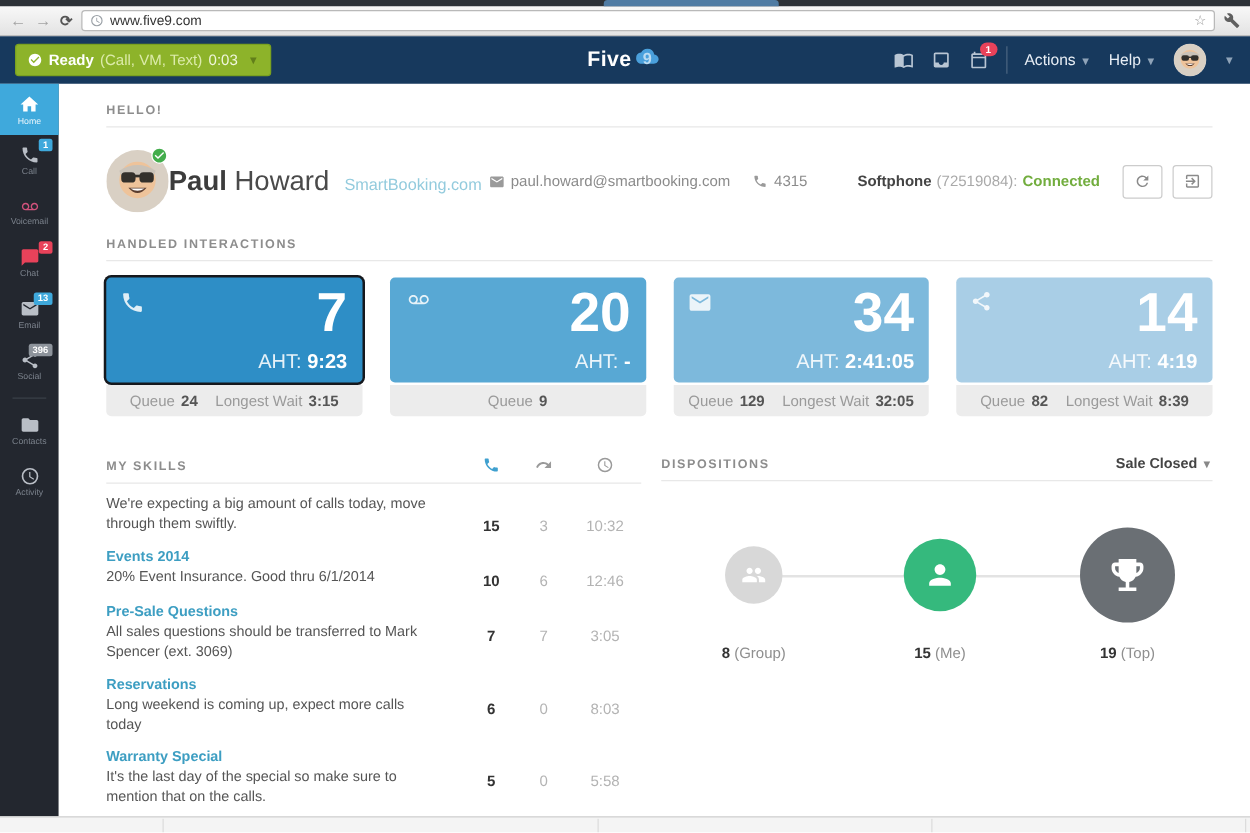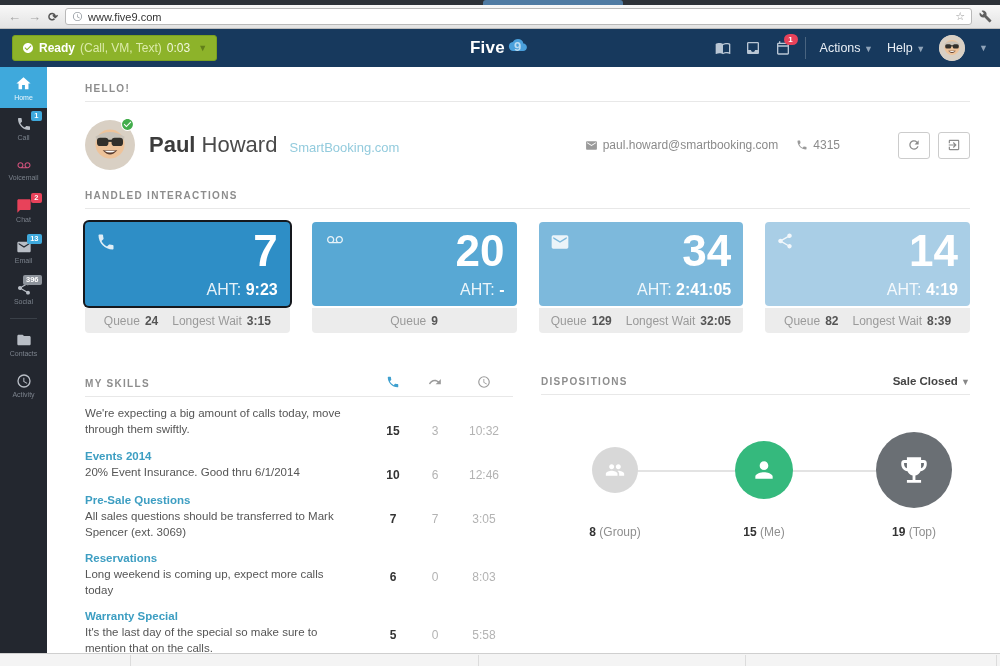--- a/index.html
+++ b/index.html
@@ -65,21 +65,21 @@
   .rule{border:none;border-top:1px solid #e8e8e8;margin:7px 0 0;}
 
   .hello{margin-top:16px;}
 
   
   .profile{display:flex;align-items:center;margin-top:12px;height:62px;}
   .pav{position:relative;width:50px;height:50px;flex:none;}
   .pav .photo{width:50px;height:50px;border-radius:50%;overflow:hidden;}
   .pav .okbadge{position:absolute;top:-2px;right:1px;width:13px;height:13px;border-radius:50%;
                 background:#fff;color:#43ad4c;}
-  .pname{margin-left:14px;font-size:22px;color:#3c3c3c;white-space:nowrap;text-align:right;}
+  .pname{font-size:22px;color:#3c3c3c;white-space:nowrap;text-align:right;}
   .pname .fn{font-weight:bold;}
   .pname .ln{font-weight:normal;color:#4a4a4a;}
   .pname .co{font-size:13px;color:#93cbdd;margin-left:6px;}
   .pcontact{display:flex;align-items:center;gap:18px;margin-left:auto;margin-right:40px;color:#8b8b8b;font-size:12px;}
   .pcontact .item{display:flex;align-items:center;gap:5px;}
   .softphone{display:flex;align-items:center;gap:4px;font-size:12px;white-space:nowrap;}
   .softphone .sl{font-weight:bold;color:#444;}
   .softphone .sid{color:#a9a9a9;}
   .softphone .sc{color:#72ad3e;font-weight:bold;}
   .pbtns{display:flex;gap:8px;margin-left:18px;}
@@ -96,21 +96,21 @@
   .card-top .count{position:absolute;right:12px;top:4px;font-size:44px;font-weight:bold;line-height:1.15;}
   .card-top .aht{position:absolute;right:12px;bottom:7px;font-size:16px;color:rgba(255,255,255,.88);}
   .card-top .aht b{color:#fff;}
   .card-foot{margin-top:2px;background:#ececec;border-radius:0 0 4px 4px;height:25px;
              display:flex;align-items:center;justify-content:center;gap:5px;font-size:12px;color:#9a9a9a;white-space:nowrap;}
   .card-foot b{color:#555;}
   .card-foot .wl{margin-left:9px;}
   .card-foot b:empty,.card-foot .wl:empty{display:none;margin:0;}
 
   
-  .lower{display:flex;gap:28px;margin-top:42px;}
+  .lower{display:flex;gap:16px;margin-top:32px;}
   .skills{width:428px;flex:none;}
   .sk-grid{display:grid;grid-template-columns:1fr 44px 40px 58px;}
   .sk-head{align-items:end;}
   .sk-head .colic{color:#9a9a9a;justify-self:center;}
   .sk-head .colic.blue{color:#3fa0cf;}
   .sk-row{padding:9px 0 3px;}
   .sk-main{padding-right:26px;}
   .sk-title{font-size:11.5px;font-weight:bold;color:#3d9ec2;cursor:pointer;margin-bottom:3px;}
   .sk-desc{font-size:11.5px;color:#555;line-height:1.35;}
   .sk-num{font-size:12px;text-align:center;padding-top:18px;}
@@ -373,20 +373,25 @@
             </svg>
           <span>paul.howard@smartbooking.com</span>
         </span>
         <span class="item">
           <svg width="12" height="12" style="color:#9a9a9a">
               <use href="#i-phone"></use>
             </svg>
           <span>4315</span>
         </span>
       </div>
+      <div class="softphone">
+        <span class="sl">Softphone</span>
+        <span class="sid">(72519084):</span>
+        <span class="sc">Connected</span>
+      </div>
       <div class="pbtns">
         <span class="pbtn">
             <svg width="14" height="14">
               <use href="#i-refresh"></use>
             </svg>
           </span>
         <span class="pbtn">
             <svg width="14" height="14">
               <use href="#i-signout"></use>
             </svg>

